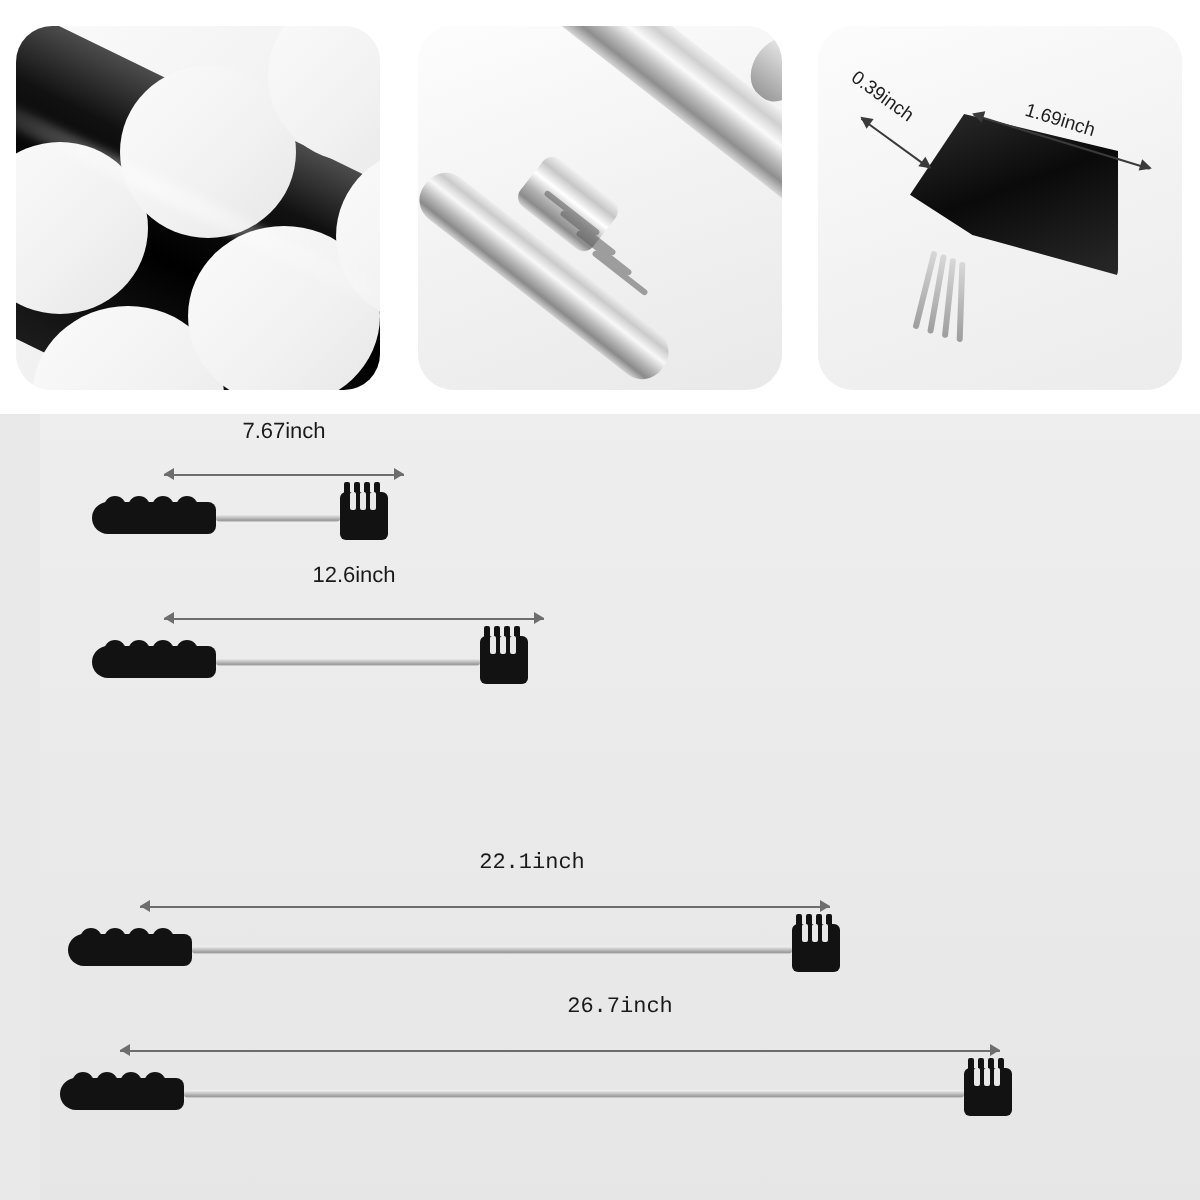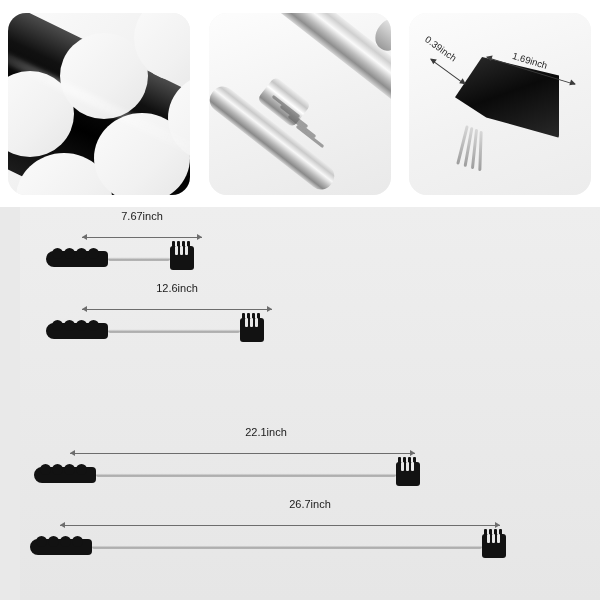--- a/index.html
+++ b/index.html
@@ -401,42 +401,42 @@
         <span class="rtooth"></span>
         <span class="rnotch n1"></span>
         <span class="rnotch n2"></span>
         <span class="rnotch n3"></span>
       </div>
     </div>
 
 
     <div class="size-row" style="top: 232px;">
       <div class="measure" style="left:50px; width:345px;"></div>
-      <div class="measure-label" style="left:246px;">22.1inch</div>
+      <div class="measure-label" style="left:246px;font-family:Liberation Mono, monospace;">22.1inch</div>
       <div class="handle" style="left:14px;">
         <span class="bump b1"></span>
         <span class="bump b2"></span>
         <span class="bump b3"></span>
         <span class="bump b4"></span>
       </div>
       <div class="shaft" style="left:76px; width:300px;"></div>
       <div class="rake" style="left:376px;">
         <span class="rtooth"></span>
         <span class="rtooth"></span>
         <span class="rtooth"></span>
         <span class="rtooth"></span>
         <span class="rnotch n1"></span>
         <span class="rnotch n2"></span>
         <span class="rnotch n3"></span>
       </div>
     </div>
 
     <div class="size-row" style="top: 304px;">
       <div class="measure" style="left:40px; width:440px;"></div>
-      <div class="measure-label" style="left:290px;">26.7inch</div>
+      <div class="measure-label" style="left:290px;font-family:Liberation Mono, monospace;">26.7inch</div>
       <div class="handle" style="left:10px;">
         <span class="bump b1"></span>
         <span class="bump b2"></span>
         <span class="bump b3"></span>
         <span class="bump b4"></span>
       </div>
       <div class="shaft" style="left:72px; width:390px;"></div>
       <div class="rake" style="left:462px;">
         <span class="rtooth"></span>
         <span class="rtooth"></span>

